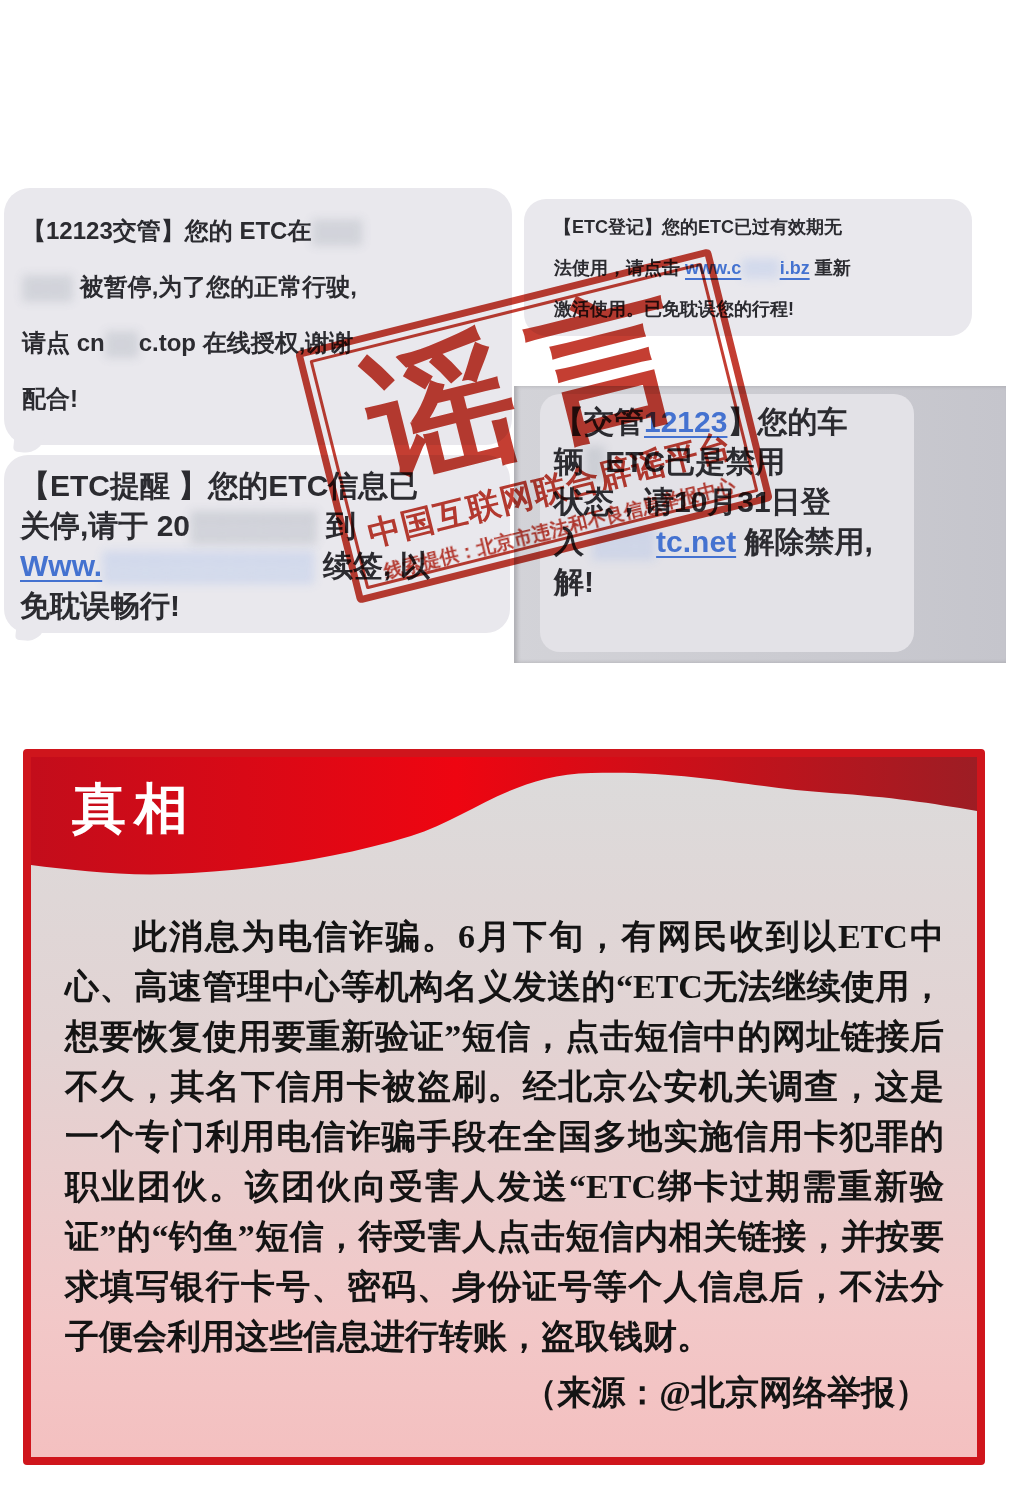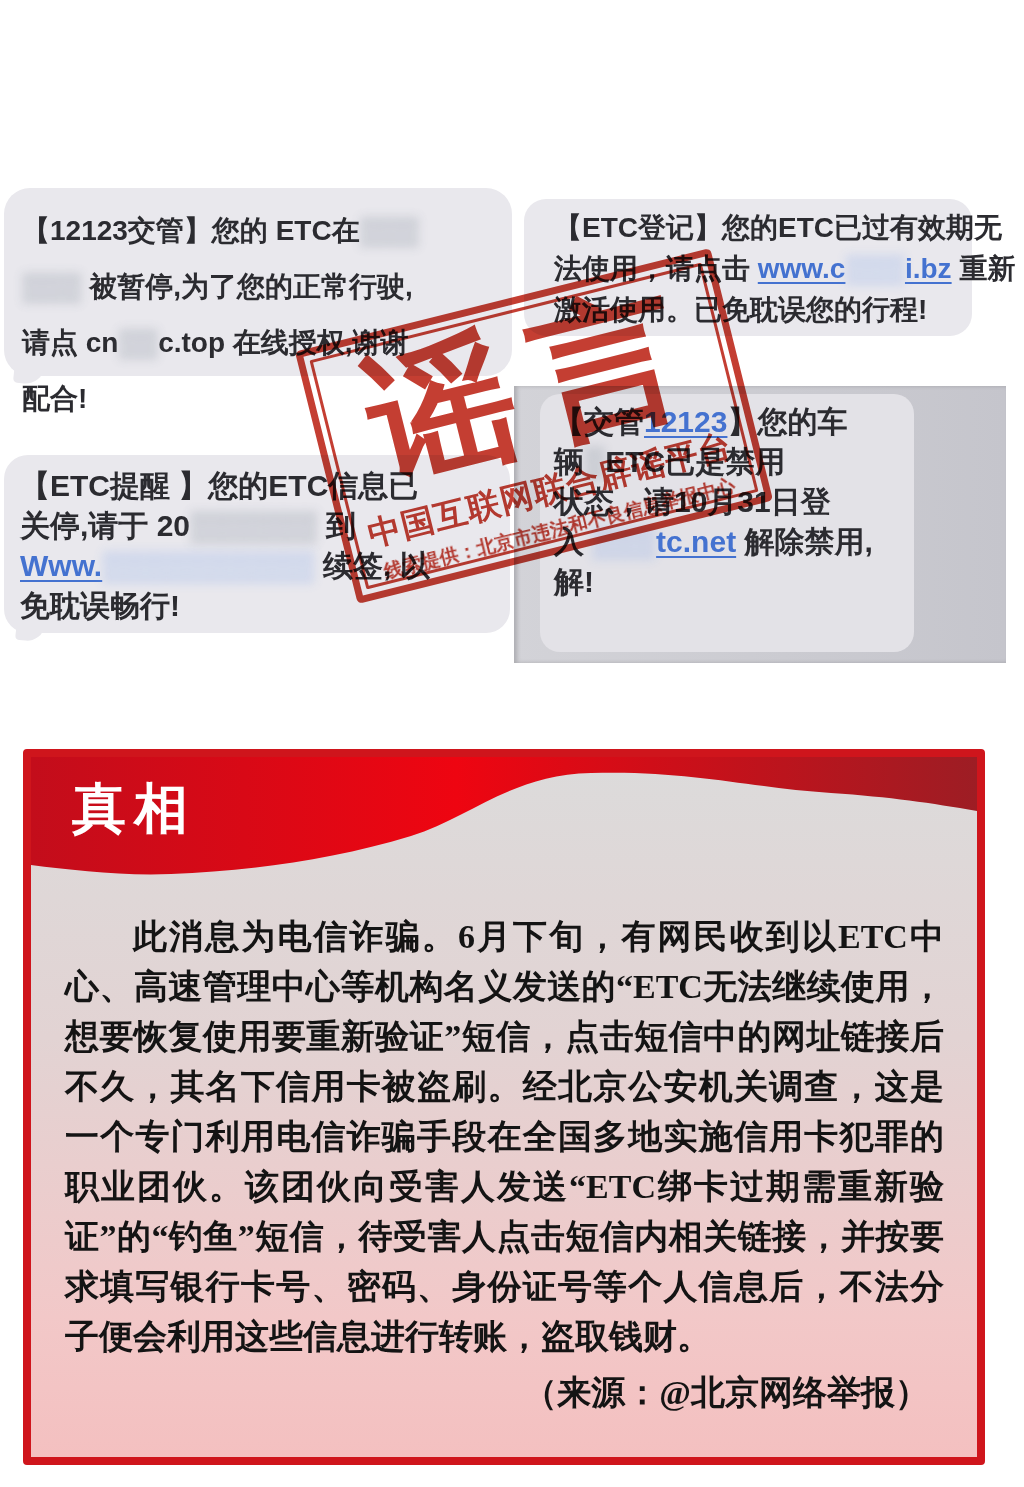--- a/index.html
+++ b/index.html
@@ -3,26 +3,26 @@
 <meta charset="utf-8">
 <style>
   html,body{margin:0;padding:0;background:#ffffff;}
   .canvas{position:relative;width:1024px;height:1487px;background:#ffffff;overflow:hidden;
           font-family:"Liberation Sans","DejaVu Sans",sans-serif;}
 
   
   .collage{position:absolute;inset:0 0 auto 0;height:740px;}
   .bubble{position:absolute;background:#e9e8ed;color:#2b2b30;font-weight:600;box-sizing:border-box;}
   .msg-line{white-space:nowrap;}
-  .b1{left:4px;top:188px;width:508px;height:188px;border-radius:26px;padding:15px 14px 0 18px;
-      font-size:28px;line-height:56px;}
+  .b1{left:4px;top:188px;width:508px;height:257px;border-radius:26px;padding:15px 14px 0 18px;
+      font-size:24px;line-height:56px;}
   .b1::after{content:"";position:absolute;left:10px;bottom:-8px;width:30px;height:22px;
       background:#e9e8ed;border-radius:2px 4px 28px 6px;transform:rotate(6deg);}
   .b2{left:524px;top:199px;width:448px;height:137px;border-radius:22px;padding:8px 10px 0 30px;
-      font-size:28px;line-height:41px;}
+      font-size:18px;line-height:41px;}
   .b3{left:4px;top:455px;width:506px;height:178px;border-radius:24px;padding:11px 12px 0 16px;
       font-size:30px;line-height:40px;}
   .b3::after{content:"";position:absolute;left:12px;bottom:-8px;width:28px;height:20px;
       background:#e9e8ed;border-radius:2px 4px 26px 6px;transform:rotate(6deg);}
   .photo{position:absolute;left:514px;top:386px;width:492px;height:277px;
       background:linear-gradient(90deg,#d3d3d8 0%,#cbcbd1 55%,#c5c5cc 100%);
       box-shadow:inset 3px 0 4px rgba(0,0,0,.18);}
   .b4{left:26px;top:8px;width:374px;height:258px;border-radius:20px;background:#e3e2e7;
       padding:8px 8px 0 14px;font-size:30px;line-height:40px;}
   .seg-link{color:var(--link);text-decoration:underline;text-decoration-thickness:2px;text-underline-offset:4px;}

